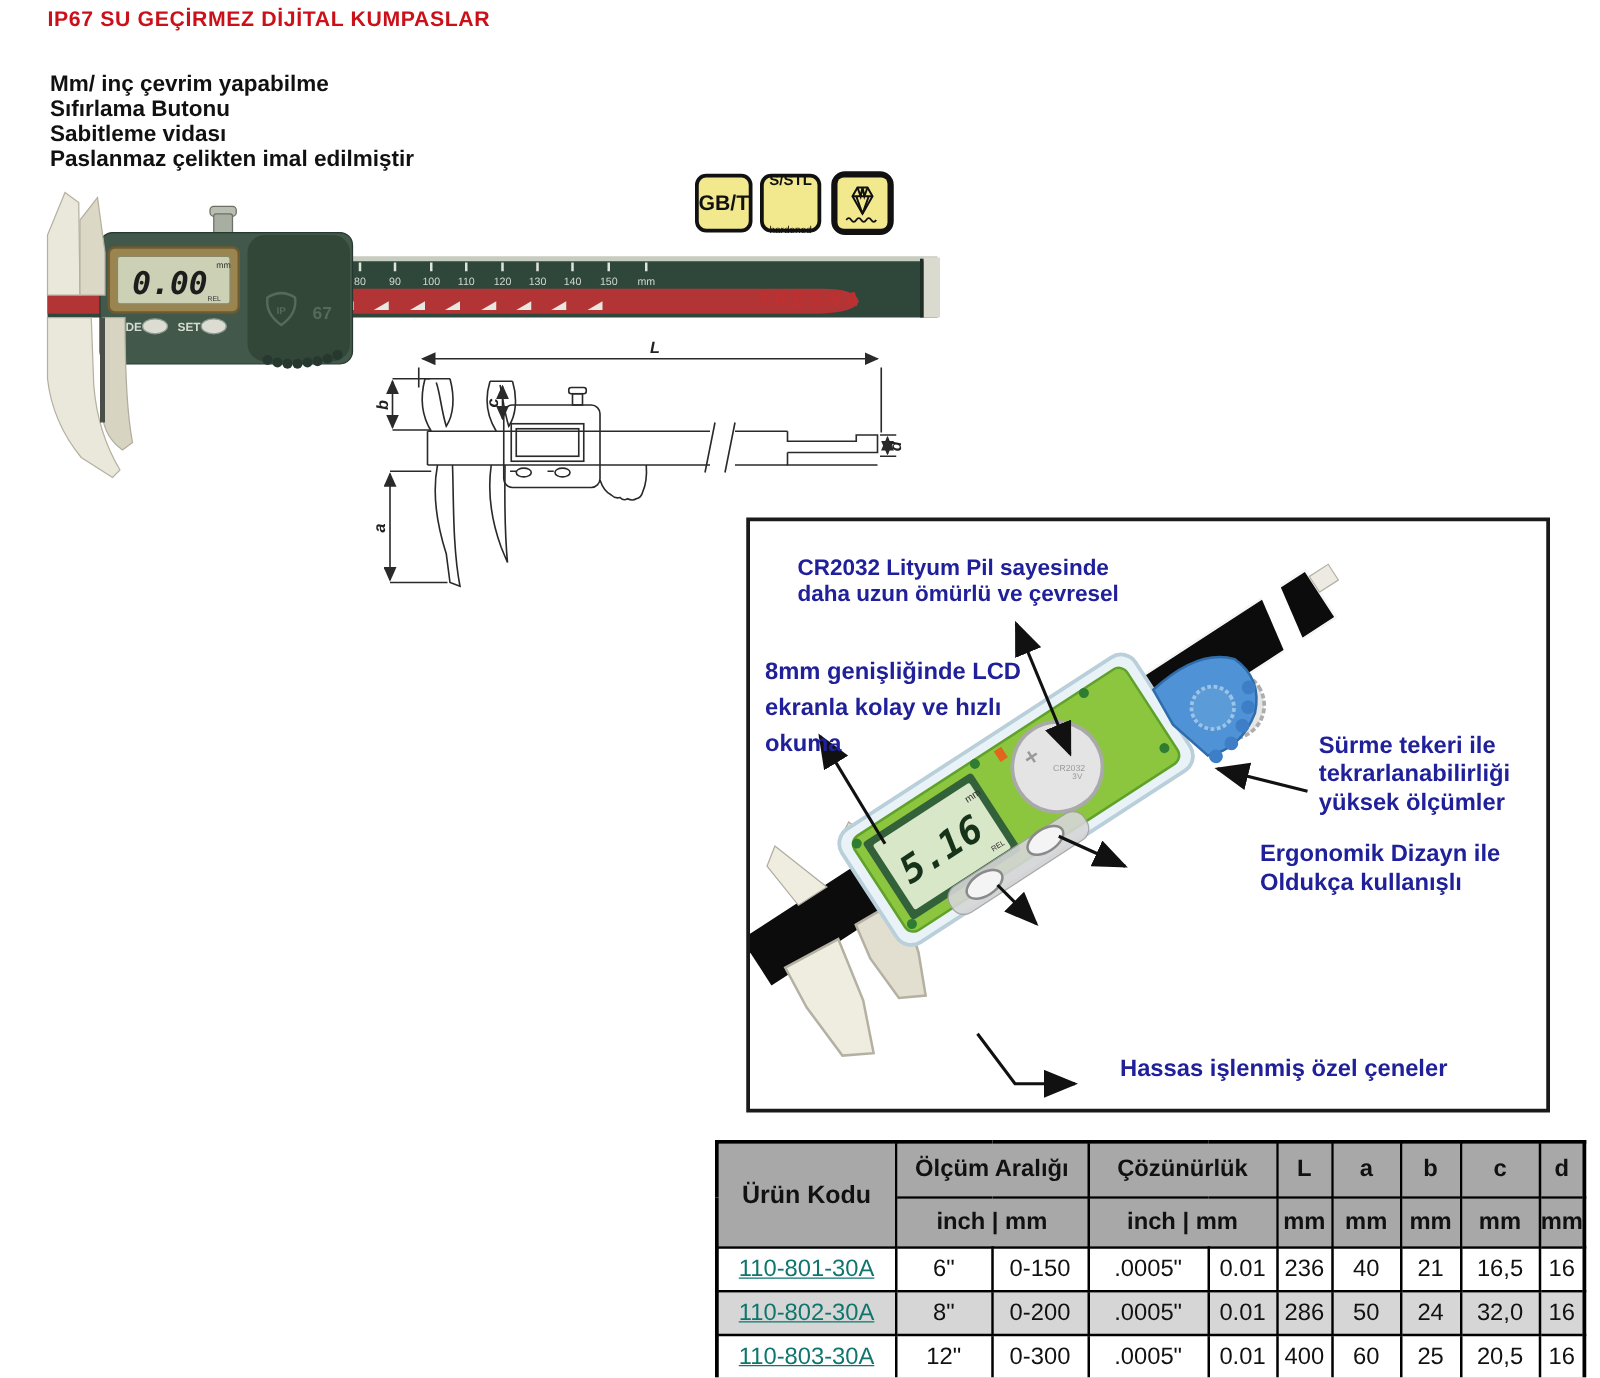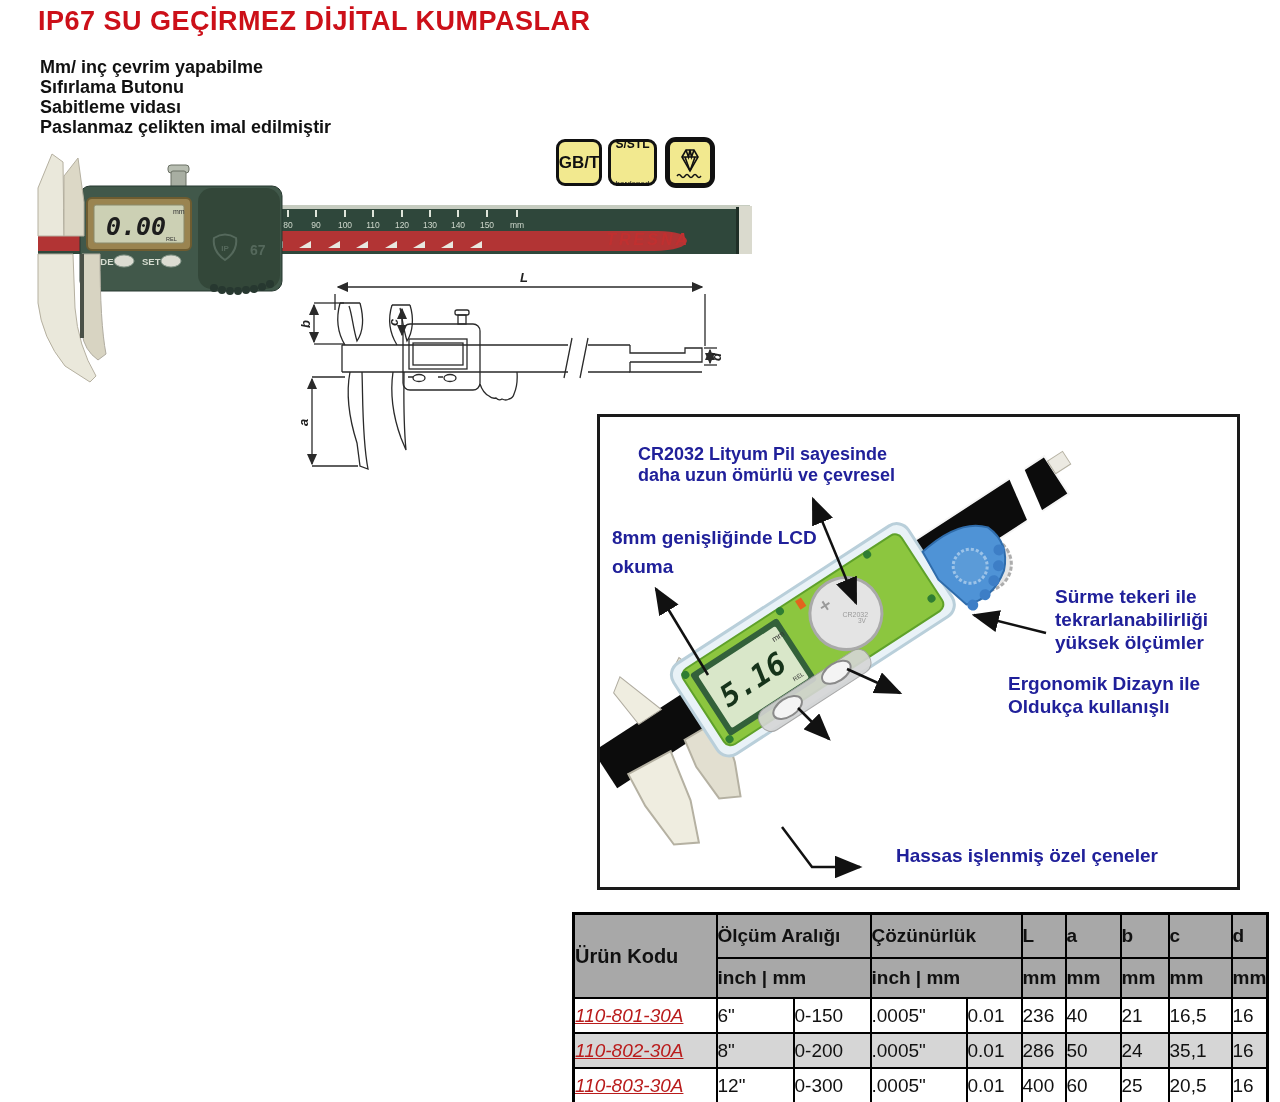--- a/index.html
+++ b/index.html
@@ -1,19 +1,19 @@
 <!DOCTYPE html>
 <html><head>
 <meta charset="utf-8">
 <style>
   html,body{margin:0;padding:0;background:#ffffff;}
   .page{position:relative;width:1280px;height:1102px;background:#ffffff;overflow:hidden;
         font-family:"Liberation Sans",sans-serif;}
   
-  .title{position:absolute;left:38px;top:6px;font-size:27px;font-weight:bold;color:#cc1019;
+  .title{position:absolute;left:38px;top:6px;font-size:17px;font-weight:bold;color:#cc1019;
          letter-spacing:0.5px;white-space:nowrap;}
   .features{position:absolute;left:40px;top:57px;font-size:18px;font-weight:bold;color:#111;
             line-height:20px;white-space:nowrap;}
   
   .badge{position:absolute;box-sizing:border-box;border:3px solid #111;background:#f2e98f;
          border-radius:9px;display:flex;flex-direction:column;align-items:center;justify-content:center;
          color:#111;font-weight:bold;}
   .badge-gbt{left:556px;top:139px;width:46px;height:47px;font-size:17px;}
   .badge-sstl{left:608px;top:139px;width:49px;height:47px;gap:28px;}
   .badge-sstl .b1{font-size:12px;line-height:13px;}
@@ -31,28 +31,28 @@
   .ann{position:absolute;color:#20209a;font-weight:bold;font-size:19px;white-space:nowrap;}
   .ann-battery{left:38px;top:27px;width:240px;text-align:left;line-height:21px;font-size:18px;}
   .ann-lcd{left:12px;top:106px;line-height:29px;}
   .ann-wheel{left:455px;top:168px;line-height:23px;}
   .ann-ergonomic{left:408px;top:255px;line-height:23px;}
   .ann-ip67{left:240px;top:312px;line-height:27px;}
   .ann-jaws{left:296px;top:428px;}
   
   .spec{position:absolute;left:572px;top:912px;border-collapse:collapse;table-layout:fixed;
         font-size:19px;color:#111;}
-  .spec th,.spec td{border:2px solid #000;text-align:left;padding:0;overflow:hidden;}
+  .spec th,.spec td{border:2px solid #000;text-align:center;padding:0;overflow:hidden;}
   .spec{border:3px solid #000;}
   .spec th{background:#a8a8a8;font-weight:bold;}
   .spec .h1 th{height:42px;}
   .spec .h2 th{height:38px;}
   .spec td{height:33px;background:#ffffff;}
   .spec tr.alt td{background:#d6d6d6;}
-  .spec a{color:#b91c1c;text-decoration:underline;cursor:pointer;font-style:italic;}
+  .spec a{color:#0f766e;text-decoration:underline;cursor:pointer;}
   svg text{font-family:"Liberation Sans",sans-serif;}
   .lcdfont{font-family:"DejaVu Sans Mono",monospace;font-style:italic;font-weight:bold;}
 </style>
 </head>
 <body>
 
 <div class="page">
 
   <div class="title">IP67 SU GEÇİRMEZ DİJİTAL KUMPASLAR</div>
 
@@ -309,20 +309,21 @@
         <path d="M182,410 L212,450 L260,450" marker-end="url(#pa)"></path>
       </g>
     </svg>
 
     <div class="ann ann-battery">
       <div>CR2032 Lityum Pil sayesinde</div>
       <div>daha uzun ömürlü ve çevresel</div>
     </div>
     <div class="ann ann-lcd">
       <div>8mm genişliğinde LCD</div>
+      <div>ekranla kolay ve hızlı</div>
       <div>okuma</div>
     </div>
     <div class="ann ann-wheel">
       <div>Sürme tekeri ile</div>
       <div>tekrarlanabilirliği</div>
       <div>yüksek ölçümler</div>
     </div>
     <div class="ann ann-ergonomic">
       <div>Ergonomik Dizayn ile</div>
       <div>Oldukça kullanışlı</div>
@@ -379,21 +380,21 @@
     </tr>
     <tr class="alt">
       <td><a>110-802-30A</a></td>
       <td>8"</td>
       <td>0-200</td>
       <td>.0005"</td>
       <td>0.01</td>
       <td>286</td>
       <td>50</td>
       <td>24</td>
-      <td>35,1</td>
+      <td>32,0</td>
       <td>16</td>
     </tr>
     <tr>
       <td><a>110-803-30A</a></td>
       <td>12"</td>
       <td>0-300</td>
       <td>.0005"</td>
       <td>0.01</td>
       <td>400</td>
       <td>60</td>

